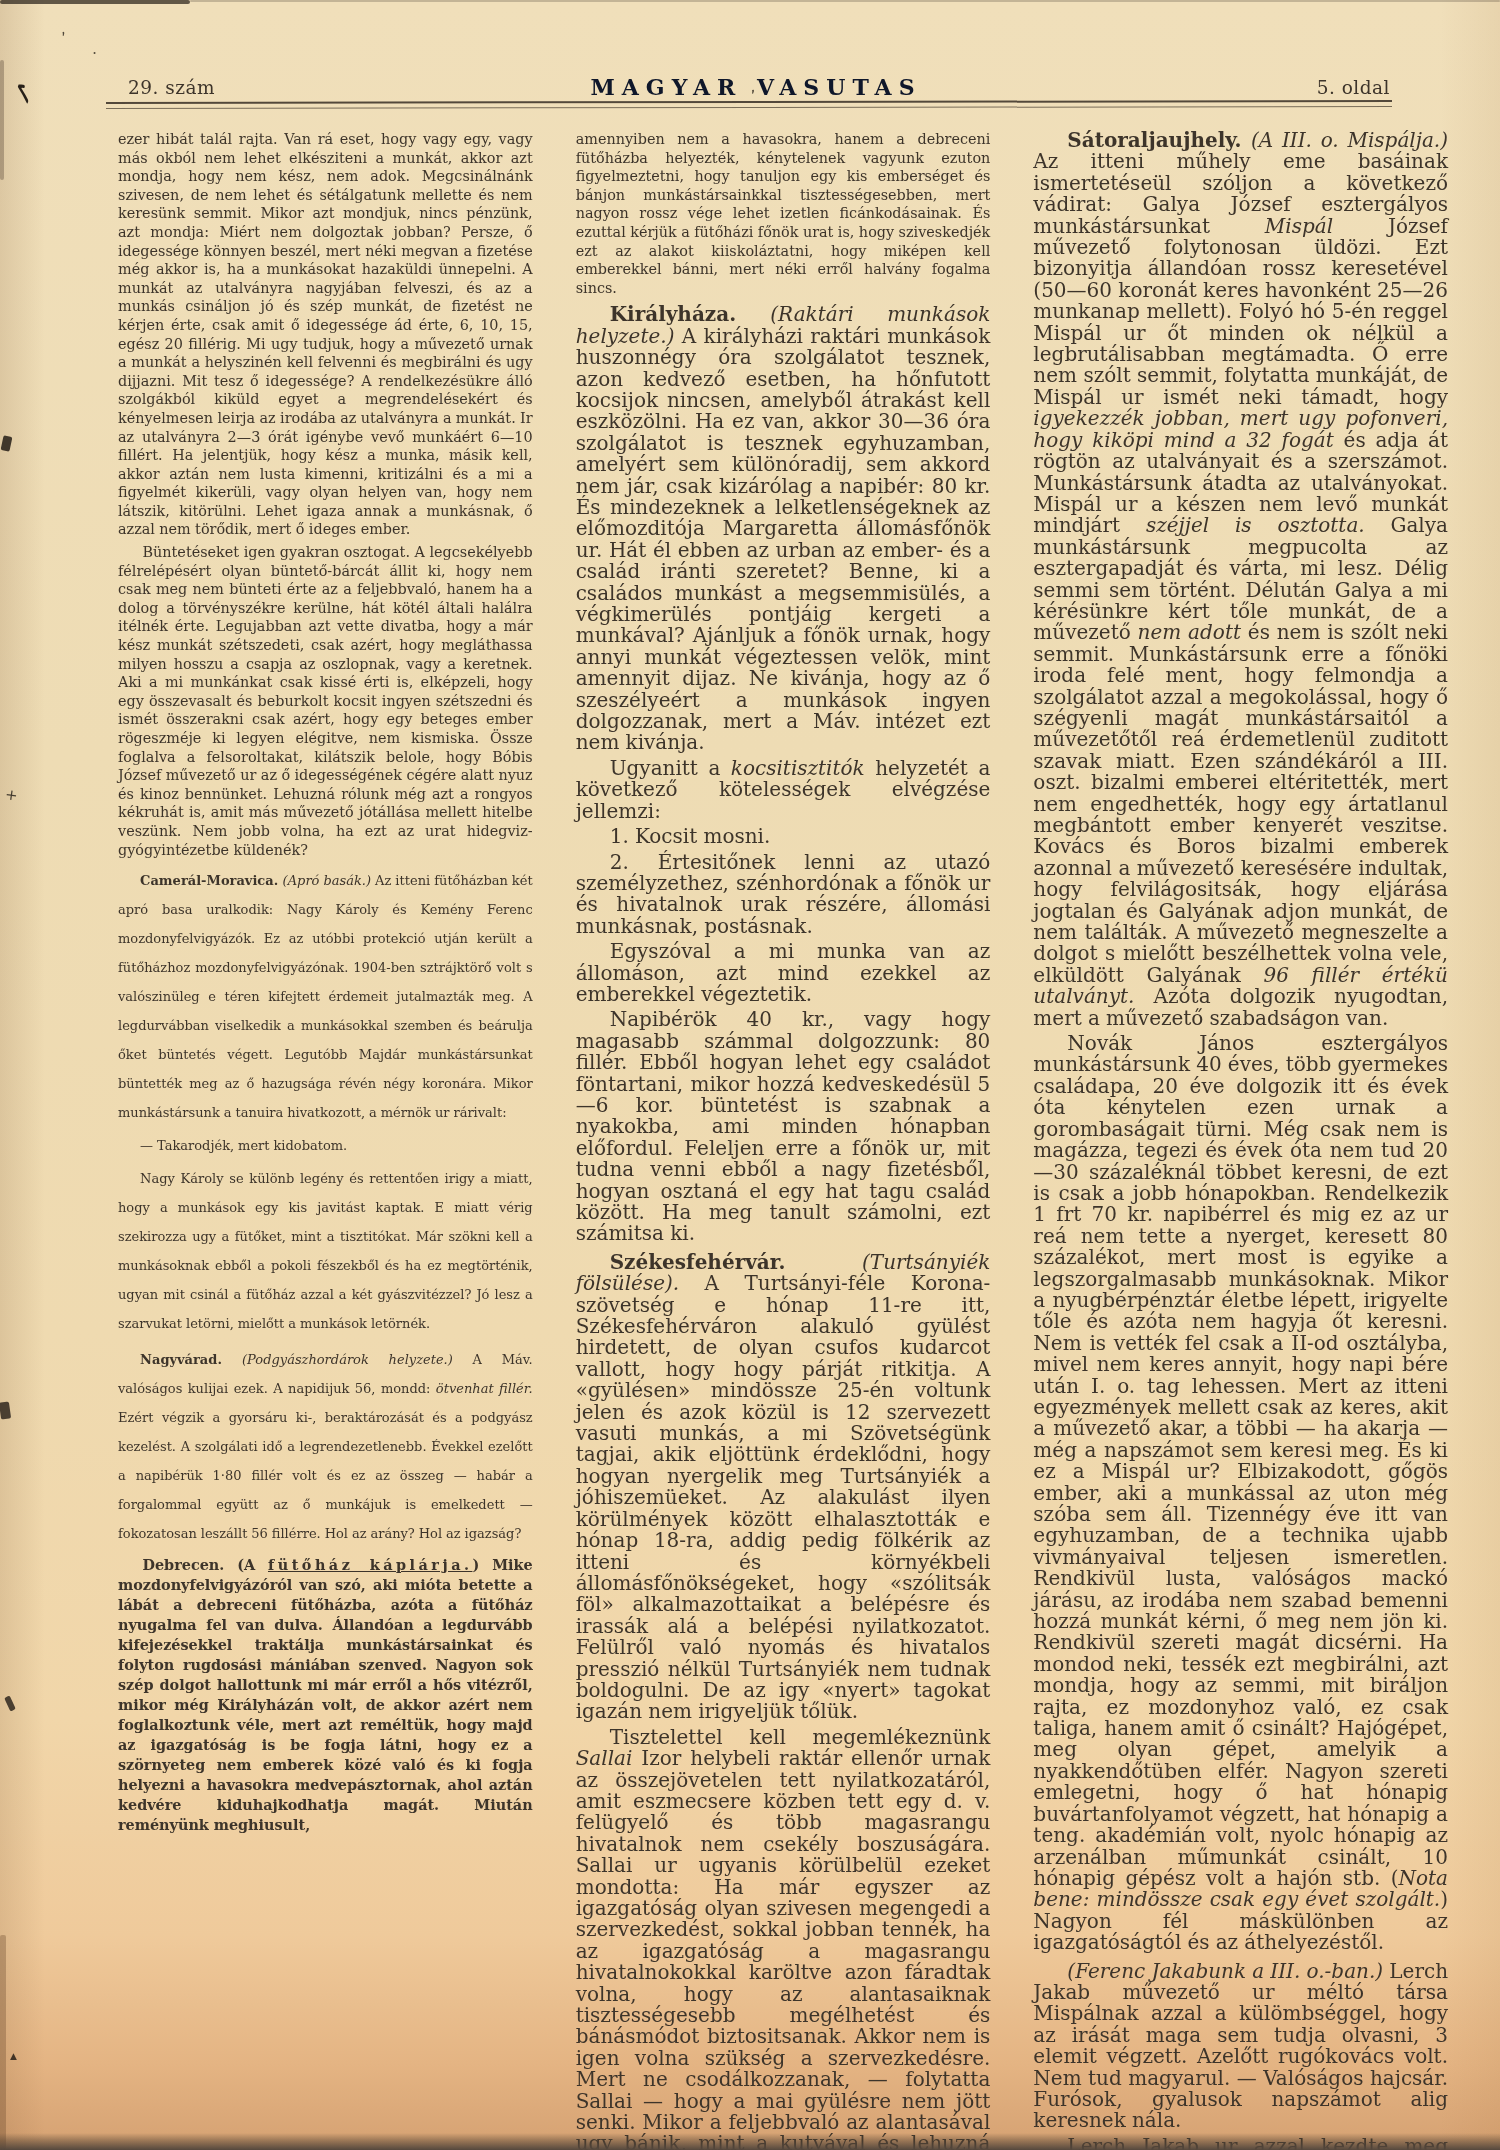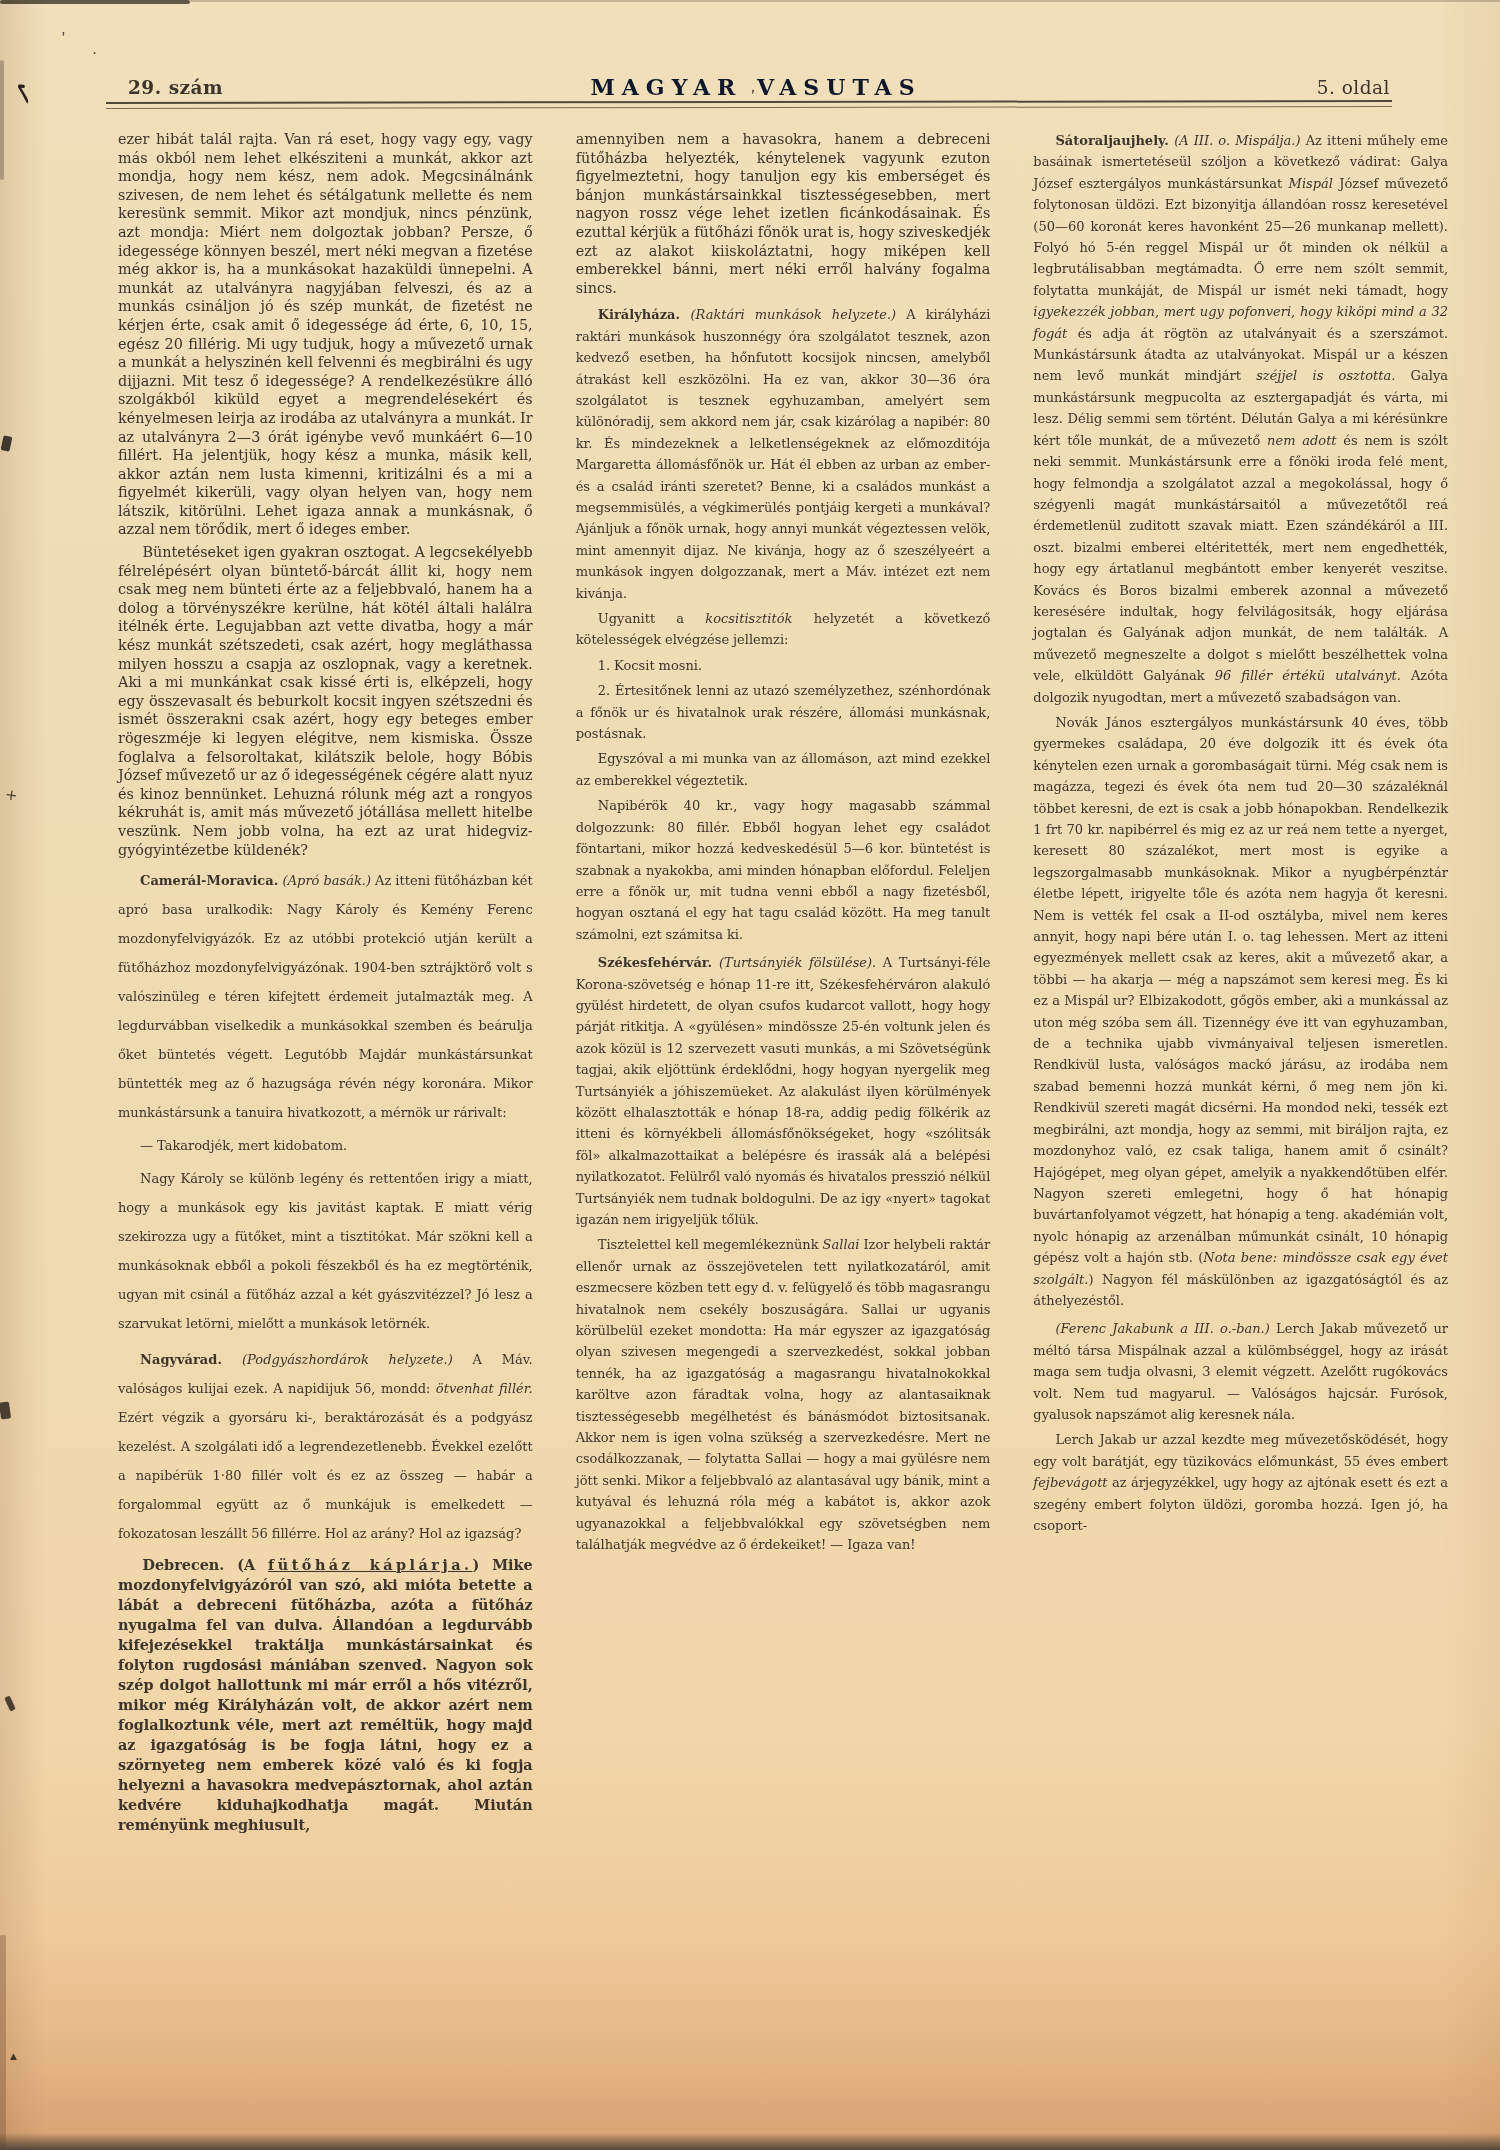--- a/index.html
+++ b/index.html
@@ -6,35 +6,35 @@
   body{
     width:1500px;height:2150px;position:relative;overflow:hidden;
     font-family:"DejaVu Serif", serif;color:#3d342a;
     background:
       linear-gradient(90deg, rgba(120,80,45,.16) 0px, rgba(120,80,45,0) 45px),
       linear-gradient(270deg, rgba(160,110,60,.10) 0px, rgba(160,110,60,0) 60px),
       linear-gradient(180deg,#f0dfba 0%,#eedcb4 35%,#efdab0 62%,#f1d6a9 80%,#efca9b 90%,#e4b483 96%,#d5a172 100%);
   }
   .sheet{position:absolute;inset:0;}
   .masthead-row{position:absolute;left:122px;right:110px;top:64px;height:36px;}
-  .issue{position:absolute;left:6px;bottom:2px;font-size:18.5px;letter-spacing:.5px;font-weight:bold;}
+  .issue{position:absolute;left:6px;bottom:2px;font-size:18.5px;letter-spacing:.5px;}
   .masthead{position:absolute;left:50%;transform:translateX(-50%);bottom:0;margin:0;
     font-size:22px;font-weight:bold;letter-spacing:7px;white-space:nowrap;color:#0f172a;}
   .pageno{position:absolute;right:0;bottom:2px;font-size:18.5px;letter-spacing:.5px;text-align:center;}
   .rule{position:absolute;left:106px;right:108px;top:101px;height:4px;
     border-top:2px solid rgba(56,47,37,.85);
     border-bottom:1.5px solid rgba(56,47,37,.65);
     transform:rotate(-0.08deg);}
   .columns{position:absolute;left:118px;top:130px;width:1330px;display:flex;gap:43px;}
   .col{flex:1;min-width:0;text-align:justify;text-justify:inter-word;}
   .col p{margin:0 0 4px 0;text-indent:1.7em;word-spacing:-.2px;}
   .col p.noindent{text-indent:0;}
   .col p.head-block{margin-top:7px;}
   .small{font-size:14.4px;line-height:18.6px;}
-  .normal{font-size:13px;line-height:21.4px;}
+  .normal{font-size:20px;line-height:21.4px;}
   .large{font-size:13px;line-height:29px;}
   .debrecen{font-size:14.4px;line-height:20px;font-weight:bold;}
   .seg-b{font-weight:bold;}
   .seg-i{font-style:italic;}
   .seg-sp{letter-spacing:3.5px;text-decoration:underline;}
   .artifact{position:absolute;line-height:1;color:#1d1711;pointer-events:none;
     font-family:"DejaVu Sans", sans-serif;}
   .bottom-band{position:absolute;left:0;right:0;bottom:0;height:17px;
     background:linear-gradient(180deg, rgba(86,68,52,0) 0%, rgba(80,64,50,.45) 45%, #55483d 100%);}
 </style>

